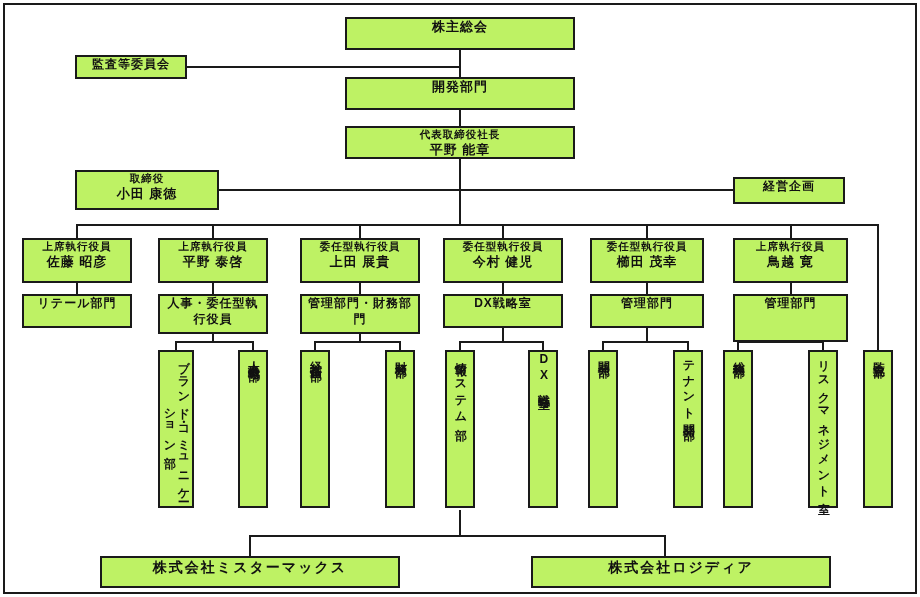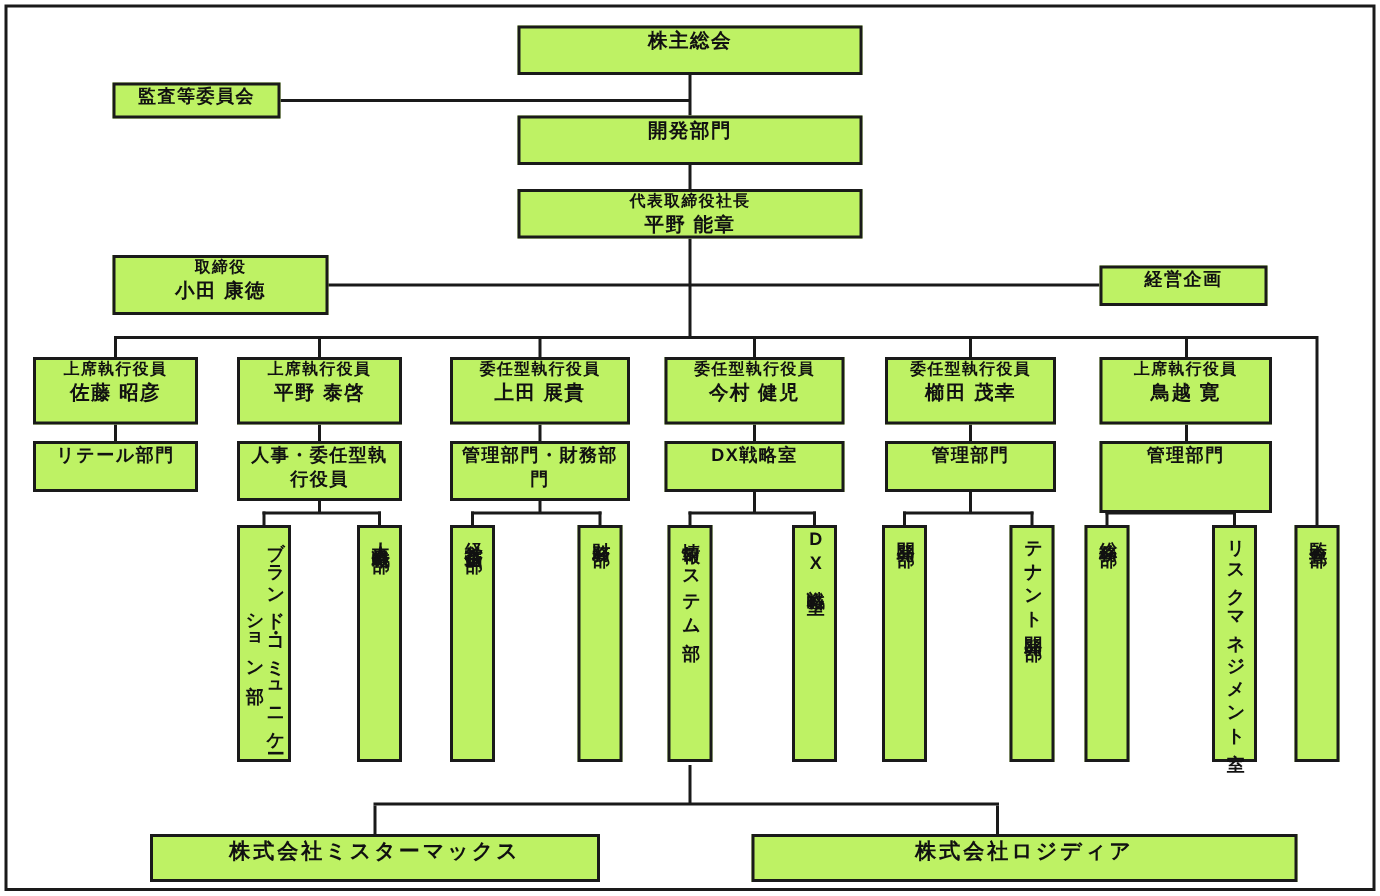--- a/index.html
+++ b/index.html
@@ -188,15 +188,15 @@
 <div class="box vbox" style="left:808px;top:350px;width:30px;height:158px">
   <span>リスクマネジメント室</span>
 </div>
 <div class="box vbox" style="left:863px;top:350px;width:30px;height:158px">
   <span>監査部</span>
 </div>
 
 <div class="box sub" style="left:100px;top:556px;width:300px;height:32px">
   <span>株式会社ミスターマックス</span>
 </div>
-<div class="box sub" style="left:501px;top:556px;width:364px;height:32px">
+<div class="box sub" style="left:531px;top:556px;width:300px;height:32px">
   <span>株式会社ロジディア</span>
 </div>
 
 </body></html>

